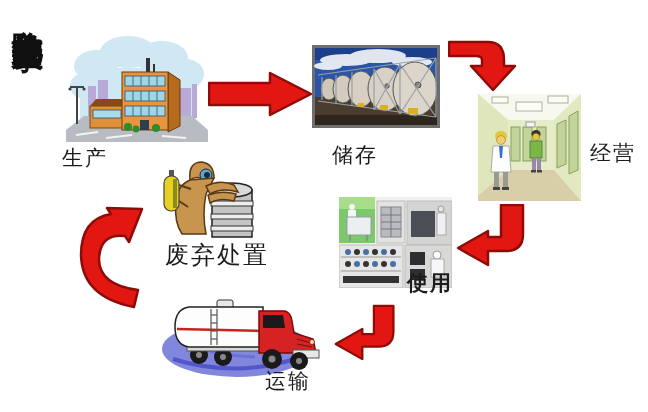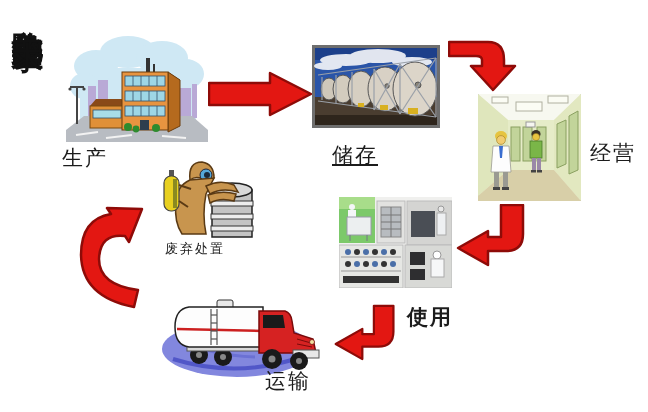--- a/index.html
+++ b/index.html
@@ -136,21 +136,21 @@
       <line x1="88" y1="19" x2="62" y2="65"></line>
       <line x1="88" y1="19" x2="124" y2="72"></line>
       <line x1="124" y1="13" x2="88" y2="69"></line>
     </g>
     <g fill="#d8b020">
       <rect x="96" y="63" width="10" height="6"></rect>
       <rect x="68" y="60" width="8" height="5"></rect>
       <rect x="46" y="58" width="6" height="4"></rect>
     </g>
   </svg>
-  <div class="abs node-label" style="left:332px;top:144px;text-decoration:underline;">储存</div>
+  <div class="abs node-label" style="left:332px;top:144px;">储存</div>
 
   <svg class="abs" style="left:448px;top:37px;" width="70" height="56" viewBox="0 0 70 56">
     <path class="arrow-shape" d="M1,5 L40,5 Q56,5 56,23 L56,29 L67,29 L45,53 L23,29 L34,29 L34,23 Q34,19 28,19 L1,19 Z"></path>
   </svg>
 
   <svg class="abs" style="left:478px;top:94px;" width="103" height="107" viewBox="0 0 103 107">
     <rect x="0" y="0" width="103" height="107" fill="#eef0d8" stroke="#b8b8a8"></rect>
     <polygon points="0,0 103,0 76,26 30,26" fill="#f7f8f0"></polygon>
     <g fill="#fbfcf4" stroke="#b0b0a0">
       <rect x="38" y="8" width="26" height="9"></rect>
@@ -243,21 +243,21 @@
       </g>
     </g>
     <g>
       <rect x="66" y="48" width="47" height="43" fill="#d8d9d6" stroke="#bbb"></rect>
       <rect x="71" y="55" width="15" height="13" fill="#2e2e30"></rect>
       <rect x="71" y="72" width="15" height="11" fill="#2e2e30"></rect>
       <circle cx="98" cy="58" r="4" fill="#fff" stroke="#999"></circle>
       <rect x="92" y="62" width="13" height="18" fill="#f6f7f8" stroke="#aaa"></rect>
     </g>
   </svg>
-  <div class="abs node-label bold" style="left:407px;top:306px;text-align:right;">使用</div>
+  <div class="abs node-label bold" style="left:407px;top:272px;text-align:right;">使用</div>
 
   <svg class="abs" style="left:333px;top:303px;" width="64" height="66" viewBox="0 0 72 70">
     <path class="arrow-shape" d="M46,1 L68,1 L68,30 Q68,47 51,47 L33,47 L33,61 L3,44 L33,27 L33,33 L46,33 Z"></path>
   </svg>
 
   <svg class="abs" style="left:159px;top:297px;" width="163" height="84" viewBox="0 0 163 84">
     <ellipse cx="78" cy="52" rx="75" ry="28" fill="#8287de"></ellipse>
     <path d="M14,62 Q78,82 142,60" stroke="#5157c8" stroke-width="4" fill="none"></path>
     <path d="M24,44 Q50,58 96,60" stroke="#6b71d4" stroke-width="3" fill="none"></path>
     <g>
@@ -312,15 +312,15 @@
       <path d="M46,35 Q60,30 74,34 L72,41 Q58,37 48,43 Z" fill="#c8954e"></path>
     </g>
     <g>
       <rect x="7" y="10" width="5" height="7" fill="#555"></rect>
       <rect x="2" y="16" width="15" height="35" rx="7" fill="#e8d020" stroke="#444" stroke-width="1.2"></rect>
       <rect x="11" y="19" width="4" height="29" fill="#8a8a20"></rect>
       <line x1="17" y1="25" x2="29" y2="29" stroke="#5a3a14" stroke-width="2"></line>
       <line x1="17" y1="41" x2="26" y2="47" stroke="#5a3a14" stroke-width="2"></line>
     </g>
   </svg>
-  <div class="abs node-label" style="left:165px;top:242px;font-size:13px;">废弃处置</div>
+  <div class="abs node-label" style="left:165px;top:242px;font-size:24px;">废弃处置</div>
 
 </div>
 
 </body></html>

